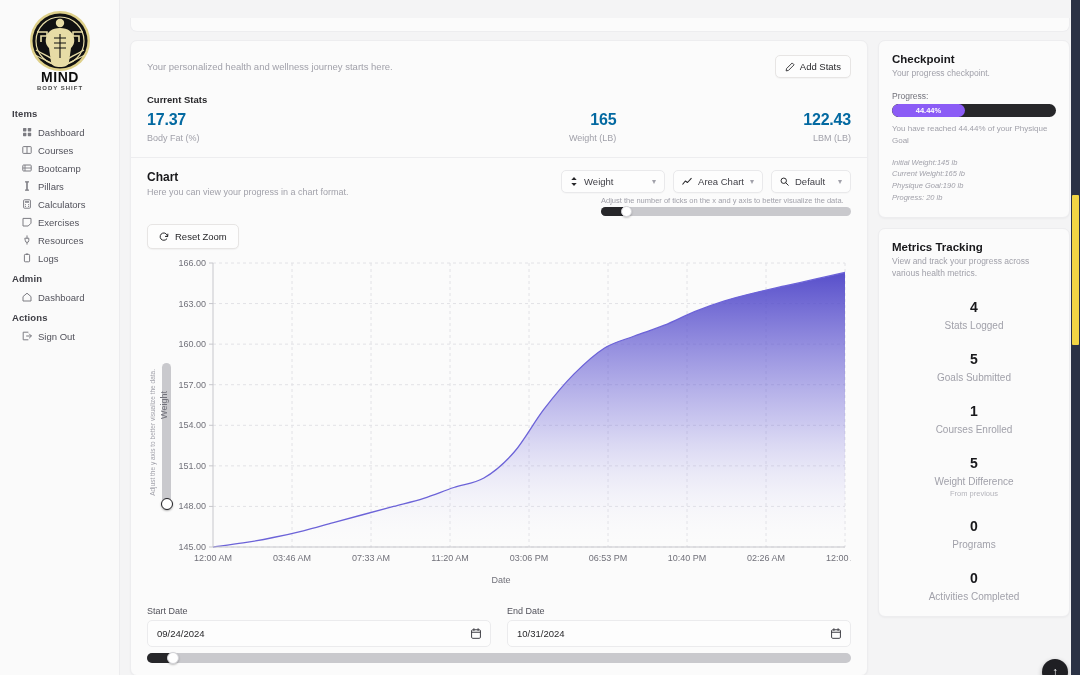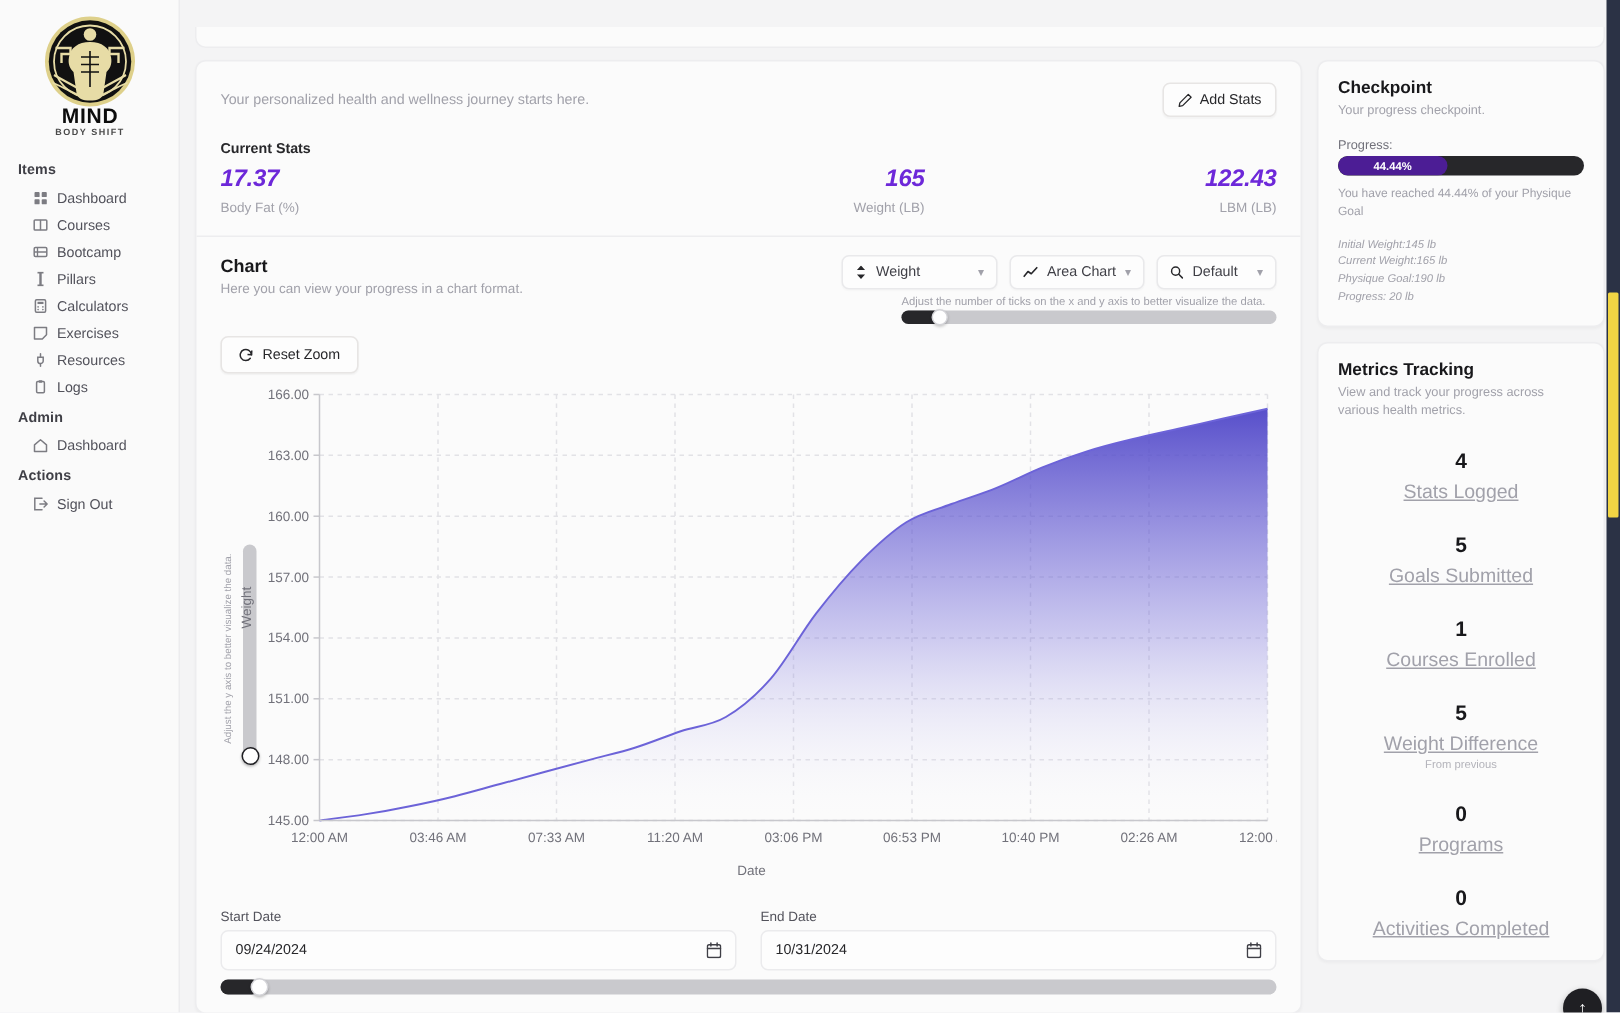--- a/index.html
+++ b/index.html
@@ -70,21 +70,21 @@
     font-size: 9.5px; color: #27272a; cursor: pointer;
     box-shadow: 0 1px 1px rgba(0,0,0,.03);
   }
   .btn svg { display:block; }
 
   .stats-title { font-size: 9.5px; font-weight: bold; color: #27272a; margin: 16px 0 6px 0; }
   .stats-row { display: flex; }
   .stat { flex: 1 1 0; }
   .stat.c { text-align: right; }
   .stat.r { text-align: right; }
-  .stat-val { font-size: 16px; font-weight: bold; color: #6d28d9; letter-spacing: -.2px; font-style: italic; }
+  .stat-val { font-size: 16px; font-weight: bold; color: #0369a1; letter-spacing: -.2px; }
   .stat-lab { font-size: 9px; color: #a1a1aa; margin-top: 4px; }
 
   .divider { height: 1px; background: #ededef; margin: 14px -16px 0 -16px; }
 
   
   .chart-head { display: flex; justify-content: space-between; align-items: flex-start; padding: 12px 0 0 0; }
   .chart-title { font-size: 12px; font-weight: bold; color: #18181b; }
   .chart-desc { font-size: 9px; color: #a1a1aa; margin-top: 3px; }
   .selects { display: flex; gap: 8px; align-items: flex-start; }
   .select {
@@ -171,21 +171,21 @@
     position:absolute; left:0; top:0; bottom:0; border-radius: 7px;
     background: #f5983c; display:flex; align-items:center; justify-content:center;
   }
   .prog-pct { font-size: 7.5px; font-weight: bold; color: #fff; }
   .prog-note { font-size: 8px; color: #a1a1aa; margin-top: 6px; line-height: 1.4; }
   .chk-lines { margin-top: 11px; }
   .chk-line { font-size: 7.5px; color: #a1a1aa; line-height: 1.55; font-style: italic; }
 
   .metric { text-align: center; margin-top: 20px; }
   .metric-val { font-size: 14px; font-weight: bold; color: #18181b; }
-  .metric-lab { font-size: 13px; color: #a1a1aa; margin-top: 5px; text-decoration: underline; }
+  .metric-lab { font-size: 10px; color: #a1a1aa; margin-top: 5px; }
   .metric-sub { font-size: 7.5px; color: #b4b4bb; margin-top: 2px; }
 
   
   .fab {
     position: absolute; right: 12px; bottom: 8px;
     width: 26px; height: 26px; border-radius: 50%;
     background: #1f1f23; color: #fff;
     display: flex; align-items: center; justify-content: center;
     box-shadow: 0 2px 5px rgba(0,0,0,.3); cursor: pointer; font-size: 12px;
   }
@@ -504,21 +504,21 @@
         </section>
       </div>
 
       <div class="col-right">
 
         <section class="card rcard">
           <div class="rtitle">Checkpoint</div>
           <div class="rdesc">Your progress checkpoint.</div>
           <div class="prog-lab">Progress:</div>
           <div class="prog-outer">
-            <div class="prog-inner" id="prog-inner" style="width: 44.44%; background: #4c1d95;">
+            <div class="prog-inner" id="prog-inner" style="width: 44.44%; background: #8b5cf6;">
               <span class="prog-pct">44.44%</span>
             </div>
           </div>
           <div class="prog-note">You have reached 44.44% of your Physique Goal</div>
           <div class="chk-lines" id="chk-lines">
               <div class="chk-line">Initial Weight:145 lb</div>
               <div class="chk-line">Current Weight:165 lb</div>
               <div class="chk-line">Physique Goal:190 lb</div>
               <div class="chk-line">Progress: 20 lb</div>
             </div>

